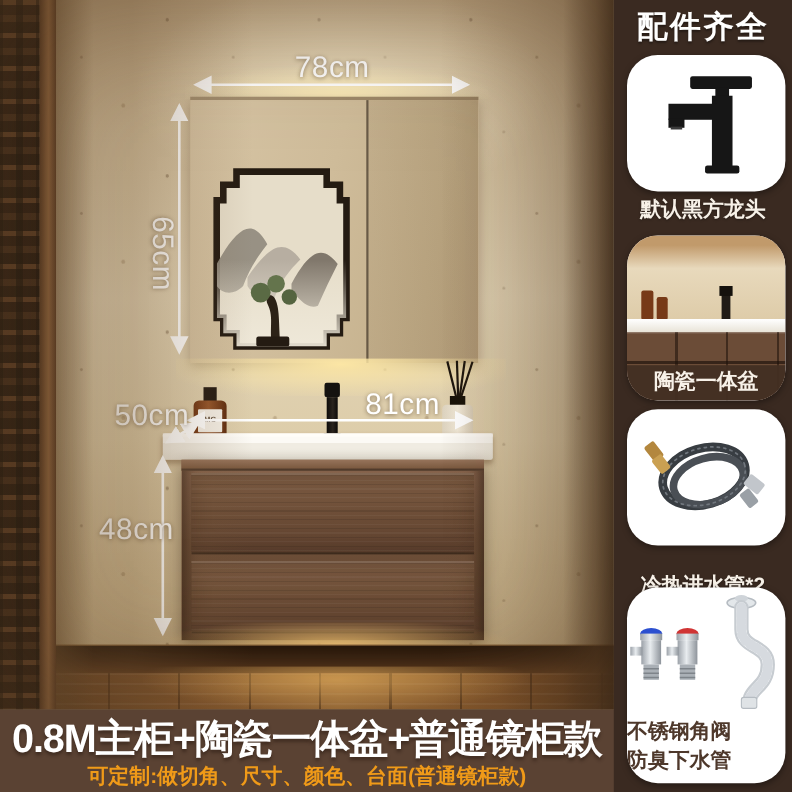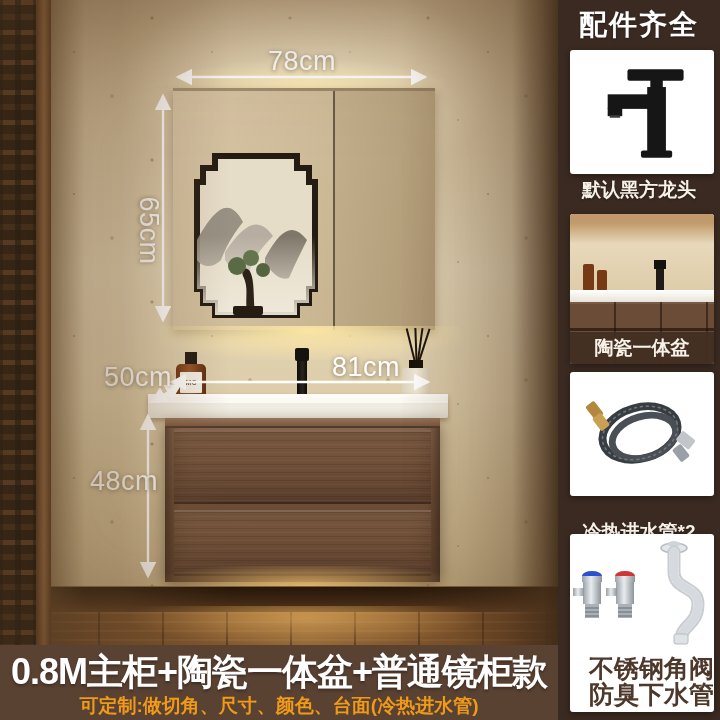--- a/index.html
+++ b/index.html
@@ -104,32 +104,32 @@
   
   .dims-svg { position:absolute; left:0; top:0; pointer-events:none; }
   .dim-label { position:absolute; color:#fff; font-size:27px; font-weight:500; letter-spacing:.5px;
     text-shadow:0 1px 4px rgba(60,40,20,.55); white-space:nowrap; }
   .dim-65 { transform:rotate(90deg); transform-origin:center; width:70px; text-align:center; }
 
   
   .sidebar { position:absolute; left:558px; top:0; width:162px; height:720px; background:#3a2a21; }
   .sb-header { position:absolute; left:0; top:6px; width:100%; text-align:center; color:#fff;
     font-size:28px; font-weight:bold; letter-spacing:2px; text-shadow:0 1px 2px rgba(0,0,0,.4); }
-  .sb-card { position:absolute; left:12px; width:144px; background:#fff; border-radius:3px;
+  .sb-card { position:absolute; left:12px; width:144px; background:#fff; border-radius:28px;
     box-shadow:0 2px 6px rgba(0,0,0,.35); }
   .sb-caption { position:absolute; left:0; width:100%; text-align:center; color:#f7f1e8;
     font-size:19px; font-weight:bold; text-shadow:0 1px 2px rgba(0,0,0,.4); white-space:nowrap; }
   .card1 { top:50px; height:124px; display:flex; align-items:center; justify-content:center; }
   .cap1 { top:177px; }
   .card2 { top:214px; height:150px; overflow:hidden; }
   .card3 { top:372px; height:124px; display:flex; align-items:center; justify-content:center; }
   .cap3 { top:519px; }
   .card4 { top:534px; height:178px; overflow:hidden; }
   .c4-art { position:absolute; left:0; top:4px; width:144px; height:112px; }
-  .c4-line { position:absolute; width:100%; text-align:right; font-size:25px; font-weight:bold; color:#4e382b; white-space:nowrap; }
+  .c4-line { position:absolute; width:100%; text-align:left; font-size:19px; font-weight:bold; color:#4e382b; white-space:nowrap; }
   .c4-l1 { top:118px; } .c4-l2 { top:144px;font-family:Liberation Serif, serif; }
 
   
   .c2-wall { position:absolute; left:0; top:0; width:100%; height:76px;
     background:linear-gradient(180deg,#c19a6b 0 9px,#e8d9bc 30px,#decca9); }
   .c2-counter { position:absolute; left:0; top:76px; width:100%; height:12px;
     background:linear-gradient(180deg,#ffffff,#e8e3d7); }
   .c2-wood { position:absolute; left:0; top:88px; width:100%; height:62px; background:#6b4c37;
     background-image:repeating-linear-gradient(90deg, transparent 0 44px, rgba(28,16,9,.55) 44px 46px),
       linear-gradient(180deg, rgba(255,255,255,.08) 0 2px, transparent 2px 26px, rgba(20,10,5,.6) 26px 29px, transparent 29px); }
@@ -331,16 +331,16 @@
           <rect x="104" y="96" width="14" height="10" rx="2" fill="#dfe3e6" stroke="#b6bcc2"></rect>
         </g>
       </svg>
       <div class="c4-line c4-l1">不锈钢角阀</div>
       <div class="c4-line c4-l2">防臭下水管</div>
     </div>
   </aside>
 
   <div class="footer">
     <div class="footer-title">0.8M主柜+陶瓷一体盆+普通镜柜款</div>
-    <div class="footer-sub">可定制:做切角、尺寸、颜色、台面(冷热进水管)</div>
+    <div class="footer-sub">可定制:做切角、尺寸、颜色、台面(普通镜柜款)</div>
   </div>
 
 </div>
 
 </body></html>

